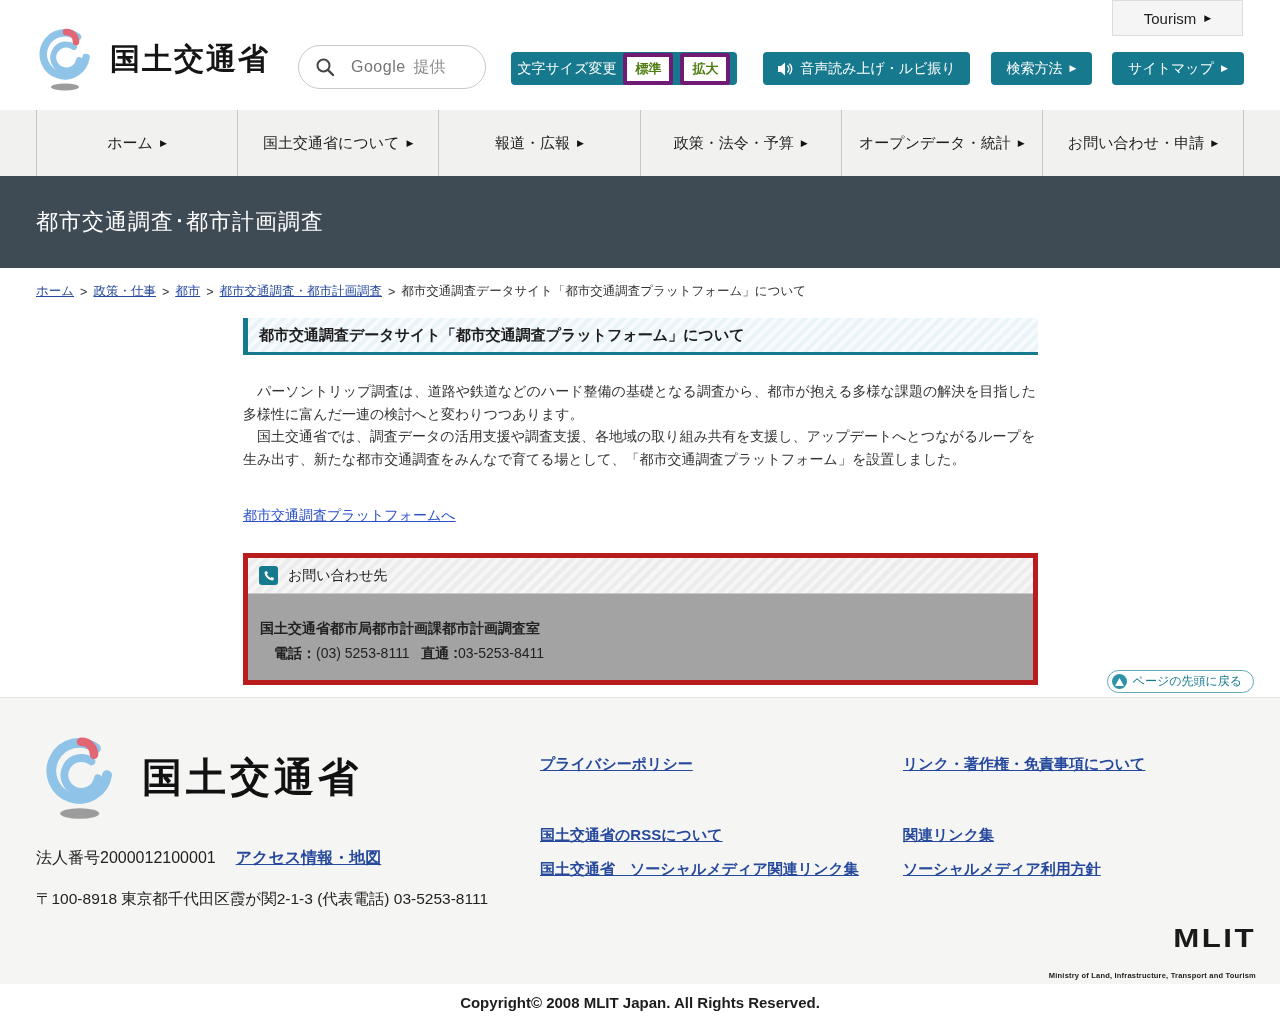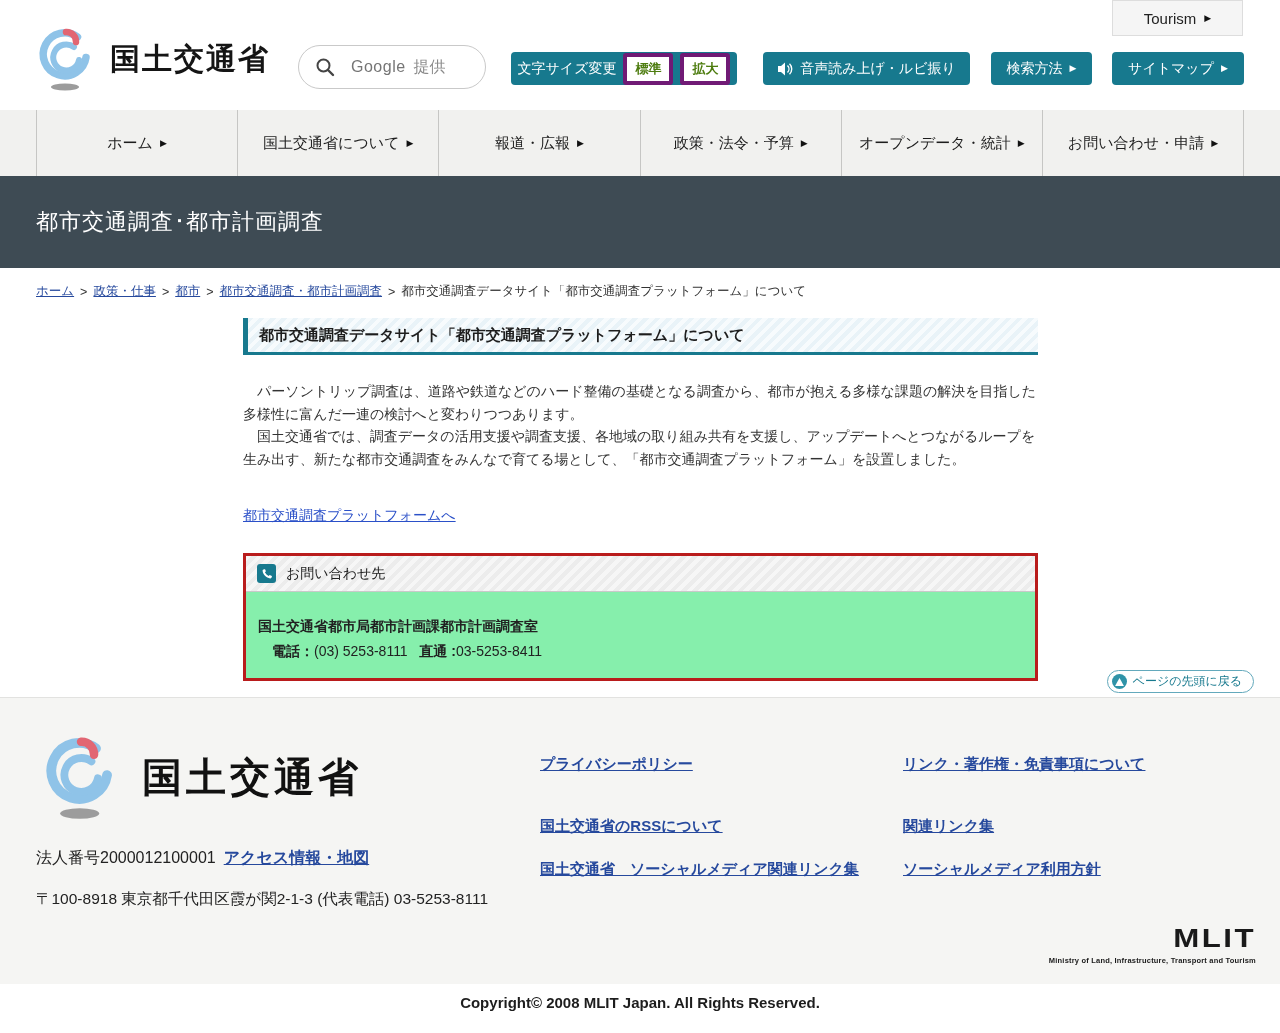--- a/index.html
+++ b/index.html
@@ -73,21 +73,21 @@
     background:repeating-linear-gradient(135deg,#e9f3f8 0 4px,#f7fbfd 4px 8px);
     display:flex; align-items:center; padding-left:11px;
     font-size:15px; font-weight:bold; color:#1d1d1d;
   }
   .body-text { margin-top:25px; font-size:14px; line-height:22.5px; color:#333; }
   .body-text p { margin:0; }
   .platform-link {
     display:inline-block; margin-top:37px; font-size:14px;
     color:#2B50C8; text-decoration:underline; cursor:pointer;
   }
-  .contact-box { margin-top:28px; border:3px solid #b91c1c; background:#86efac; }
+  .contact-box { margin-top:28px; border:5px solid #b91c1c; background:#a3a3a3; }
   .contact-head {
     display:flex; align-items:center; gap:10px; padding:8px 11px;
     background:repeating-linear-gradient(135deg,#f6f6f6 0 4px,#ececec 4px 8px);
     border-bottom:1px solid #c9c9c9; font-size:14px; color:#222;
   }
   .phone-badge {
     width:19px; height:19px; background:#17798E; border-radius:3px;
     display:flex; align-items:center; justify-content:center; flex:none;
   }
   .contact-body { padding:13px 12px 17px; font-size:14px; color:#222; }
@@ -105,29 +105,29 @@
     width:15px; height:15px; border-radius:50%; background:#2f93a8;
     display:flex; align-items:center; justify-content:center; flex:none;
   }
   
   .footer {
     position:absolute; top:697px; left:0; width:1280px; height:287px;
     background:#f5f5f3; border-top:1px solid #e2e2e0;
   }
   .footer-brand { position:absolute; left:36px; top:36px; display:flex; align-items:center; gap:16px; }
   .footer-brand-text { font-size:40px; font-weight:bold; color:#111; letter-spacing:4px; }
-  .footer-corp { position:absolute; left:36px; top:150px; font-size:16px; color:#222; display:flex; gap:8px; align-items:center; }
+  .footer-corp { position:absolute; left:36px; top:150px; font-size:16px; color:#222; display:flex; gap:20px; align-items:center; }
   .footer-corp a { color:#26499D; text-decoration:underline; font-weight:bold; cursor:pointer; }
   .footer-addr { position:absolute; left:36px; top:191px; font-size:15.5px; color:#222; }
   .flink { position:absolute; font-size:15px; font-weight:bold; color:#26499D; text-decoration:underline; cursor:pointer; white-space:nowrap; }
   .fc1 { left:540px; } .fc2 { left:903px; }
-  .fr1 { top:57px; } .fr2 { top:119px;text-align:right; } .fr3 { top:162px; }
+  .fr1 { top:57px; } .fr2 { top:128px;text-align:right; } .fr3 { top:162px; }
   .mlit-mark { position:absolute; right:24px; top:228px; text-align:right; color:#1a1a1a; }
   .mlit-word { font-size:25px; font-weight:bold; letter-spacing:2px; transform:scaleX(1.25); transform-origin:right; line-height:1; }
-  .mlit-tag { font-size:7.5px; font-weight:bold; margin-top:5px; letter-spacing:.2px; }
+  .mlit-tag { font-size:7.5px; font-weight:bold; margin-top:20px; letter-spacing:.2px; }
   
   .copyright-bar {
     position:absolute; top:984px; left:0; width:1280px; height:49px; background:#fff;
     display:flex; justify-content:center; padding-top:10px;
     font-size:15px; font-weight:bold; color:#1d1d1d;
   }
   svg { display:block; }
 </style>
 </head>
 <body>

